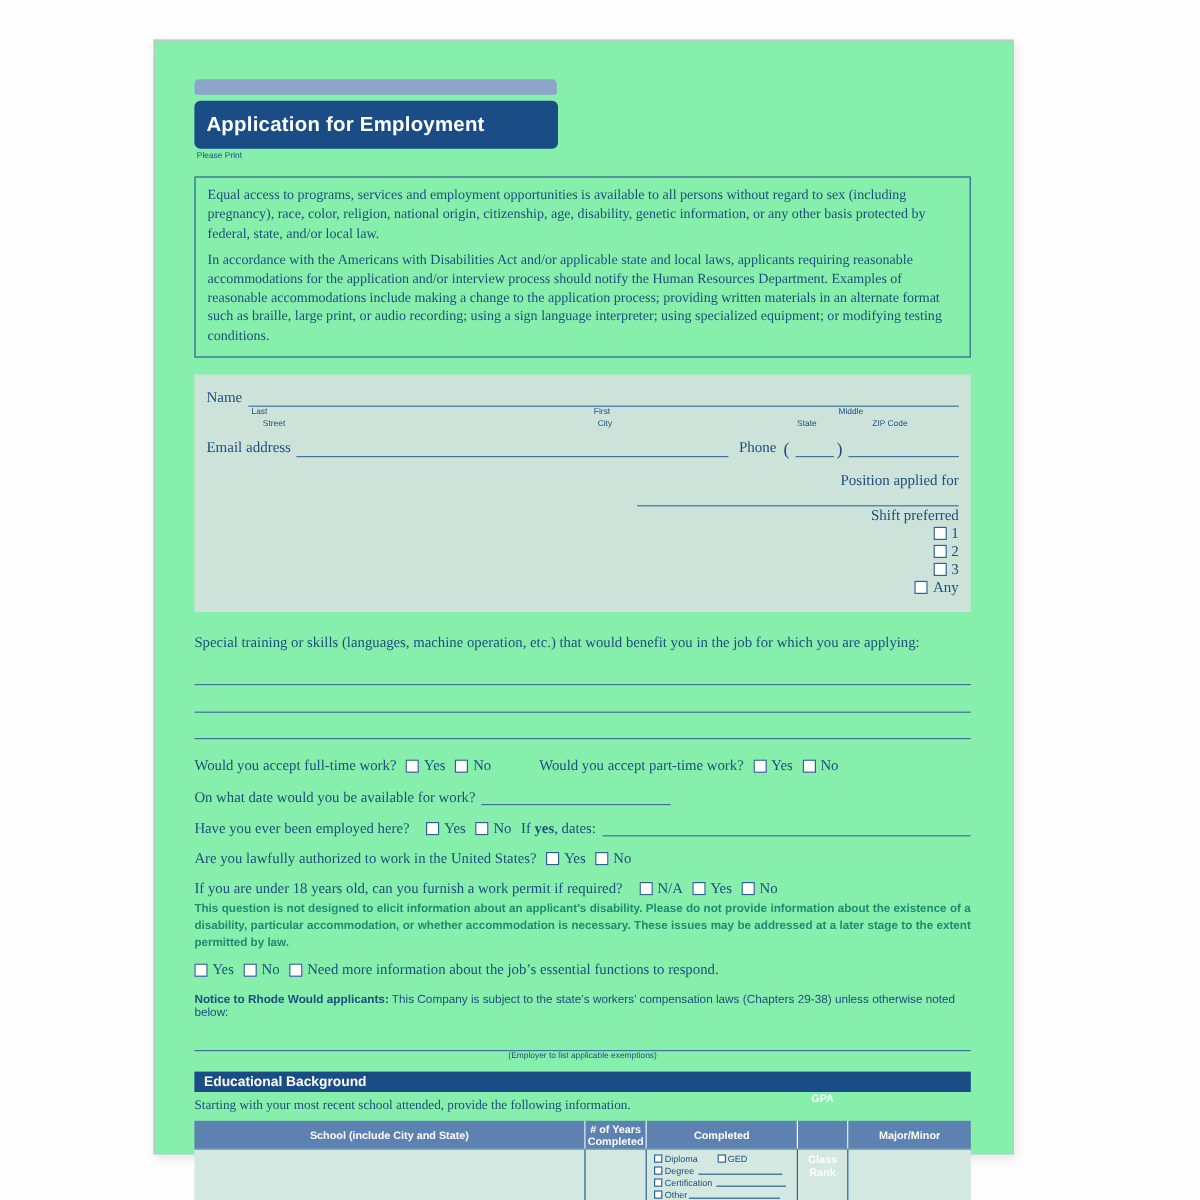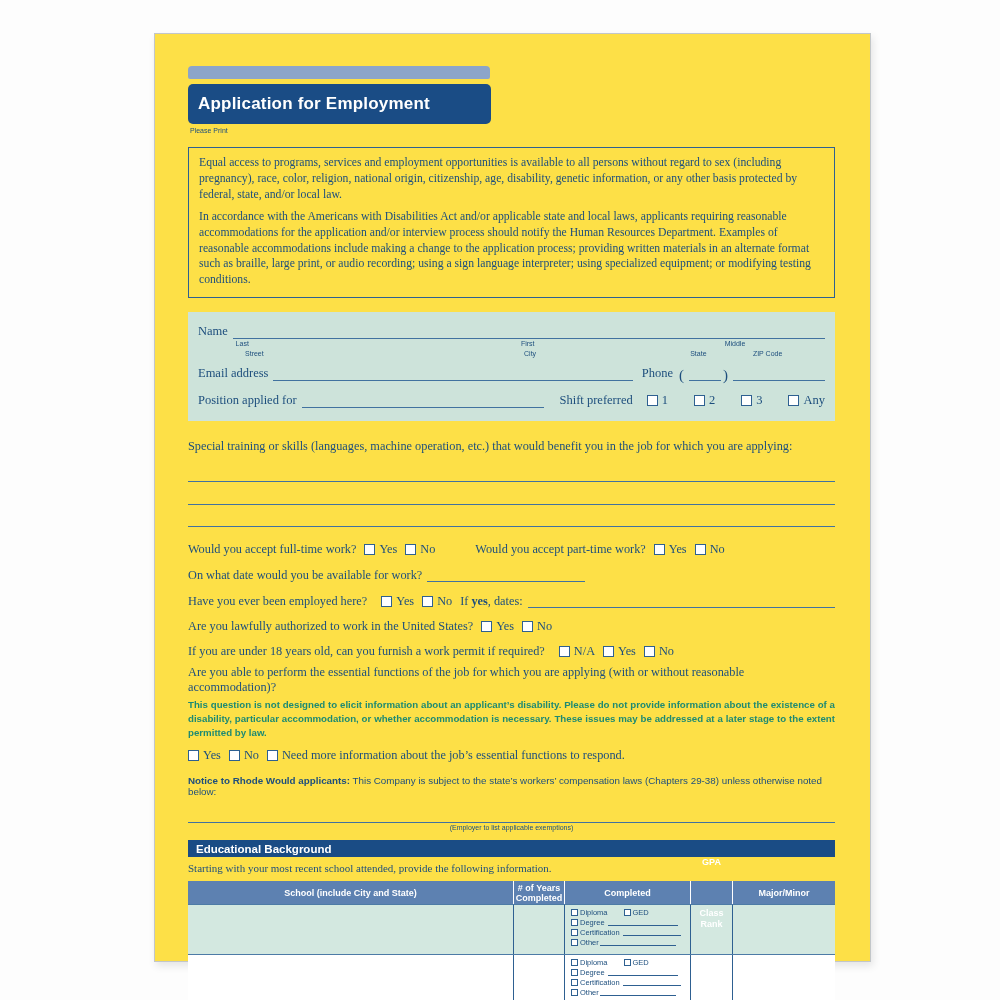--- a/index.html
+++ b/index.html
@@ -1,19 +1,19 @@
 <!DOCTYPE html>
 <html><head>
 <meta charset="utf-8">
 <style>
   * { margin:0; padding:0; box-sizing:border-box; }
   html,body { background:#ffffff; }
   .canvas { position:relative; width:1000px; height:1000px; background:#fdfdfd; overflow:hidden;
             font-family:"Liberation Serif", serif; color:#1d4e7d; }
-  .page { position:absolute; left:154px; top:33px; width:717px; height:929px; background:#fde047;
+  .page { position:absolute; left:128px; top:33px; width:717px; height:929px; background:#86efac;
           border:1px solid #c2c6c9; box-shadow:2px 4px 8px rgba(0,0,0,0.10); }
   .inner { margin:0 35px 0 33px; }
 
   
   .topbar { margin-top:32px; width:302px; height:13px; background:#8ca5c9; border-radius:4px 4px 2px 2px; }
   .titlebox { margin-top:5px; width:303px; height:40px; background:#1a4c85; border-radius:5px;
               display:flex; align-items:center; padding-left:10px; }
   .titlebox span { color:#ffffff; font-family:"Liberation Sans", sans-serif; font-weight:bold; font-size:17px; letter-spacing:0.2px; }
   .pleaseprint { margin:3px 0 0 2px; font-family:"Liberation Sans", sans-serif; font-size:7px; color:#1d4e7d; }
 
@@ -23,21 +23,21 @@
   .noticebox p + p { margin-top:6px; }
 
   
   .greenbox { margin-top:14px; background:#cde3da; padding:12px 10px 13px 10px; }
   .frow { display:flex; align-items:flex-end; font-size:12.5px; }
   .flbl { white-space:nowrap; }
   .fline { flex-grow:1; border-bottom:1px solid #41729f; height:14px; margin-left:5px; }
   .fline.fixed { flex-grow:0; }
   .sublabels { position:relative; height:10px; font-family:"Liberation Sans", sans-serif; font-size:7px; }
   .sublabels span { position:absolute; top:1px; }
-  .mt2 { margin-top:2px; } .mt7 { margin-top:7px; } .mt12 { margin-top:12px; }
+  .mt2 { margin-top:2px; } .mt7 { margin-top:7px; } .mt12 { margin-top:12px;flex-direction:column; }
   .paren { font-size:15px; line-height:12px; }
 
   
   .cb { display:inline-block; width:11px; height:11px; border:1px solid #2e6091; background:#ffffff;
         vertical-align:middle; flex:none; }
   .cb.sm { width:7px; height:7px; border-width:1px; }
   .cbgrp { display:flex; align-items:center; white-space:nowrap; }
   .cbgrp .cb { margin-right:4px; }
 
   
@@ -232,21 +232,20 @@
             <span class="cb"></span>
             <span>Yes</span>
           </span>
         <span class="gap8"></span>
         <span class="cbgrp">
             <span class="cb"></span>
             <span>No</span>
           </span>
       </div>
 
-      <div class="q" style="margin-top:6px">Are you able to perform the essential functions of the job for which you are applying (with or without reasonable accommodation)?</div>
 
       <div class="tealnote">This question is not designed to elicit information about an applicant’s disability. Please do not provide information about the existence of a disability, particular accommodation, or whether accommodation is necessary. These issues may be addressed at a later stage to the extent permitted by law.</div>
 
       <div class="q" style="margin-top:8px">
         <span class="cbgrp">
             <span class="cb"></span>
             <span>Yes</span>
           </span>
         <span class="gap8"></span>
         <span class="cbgrp">

